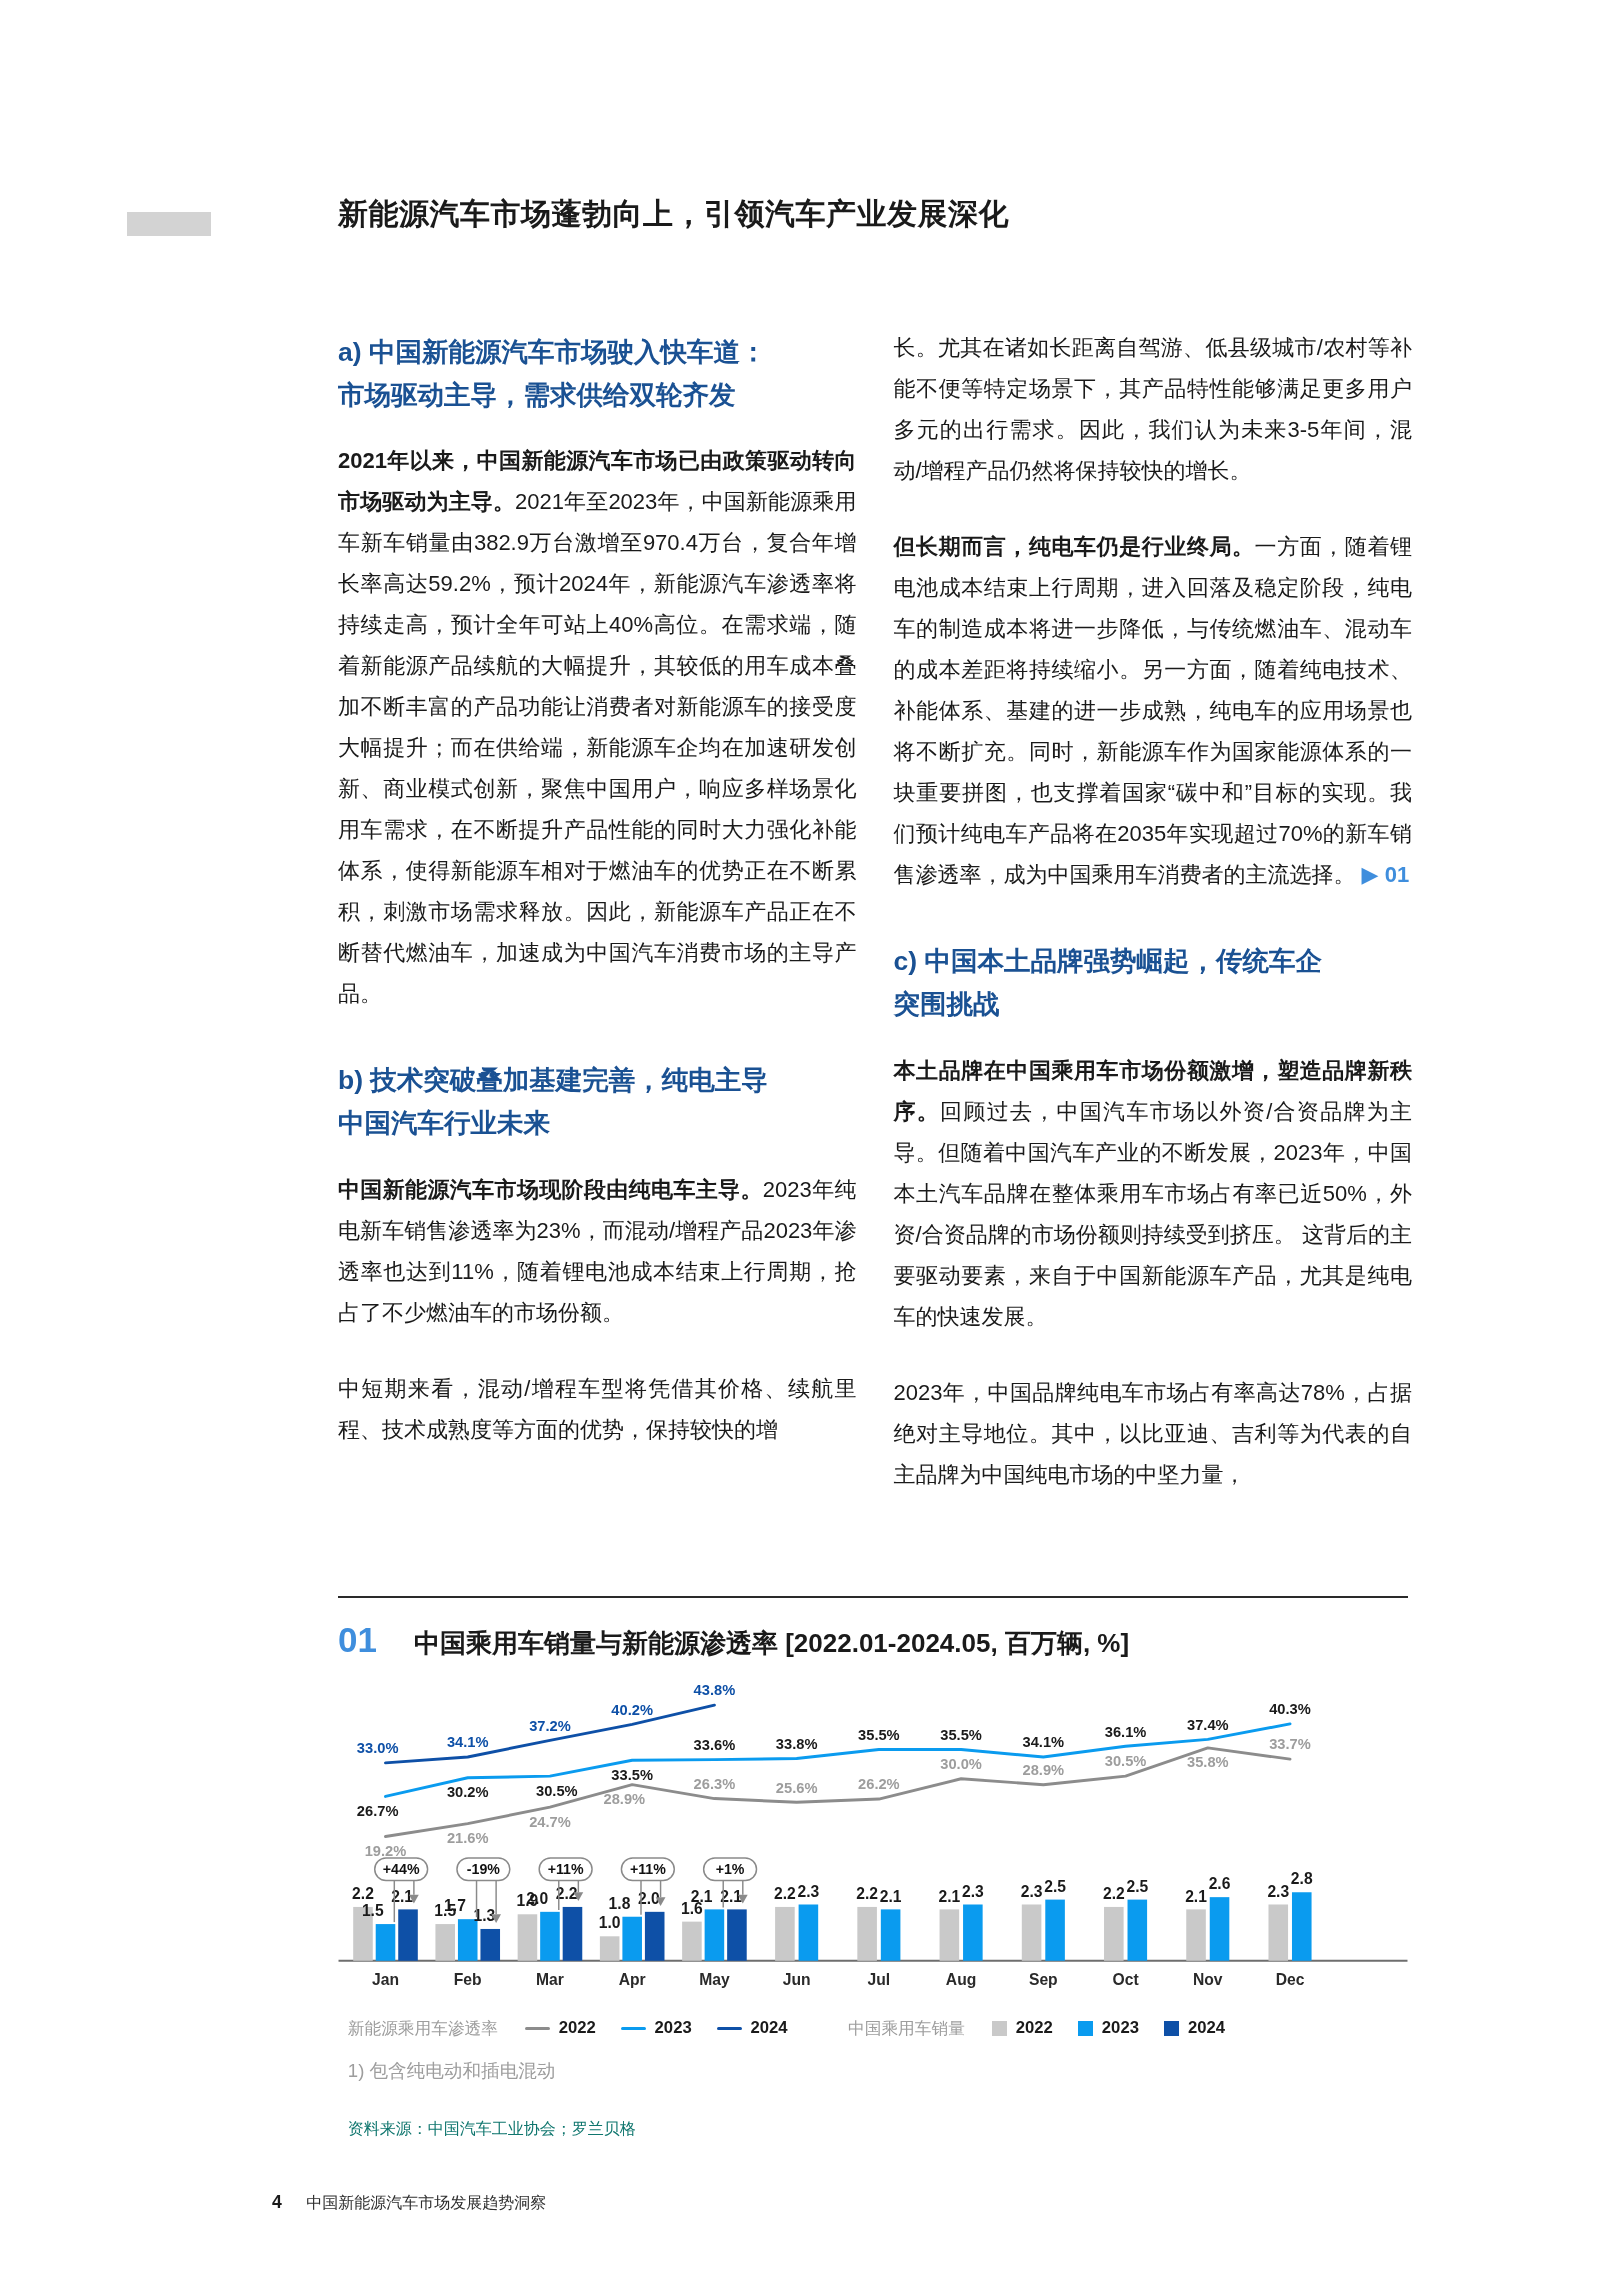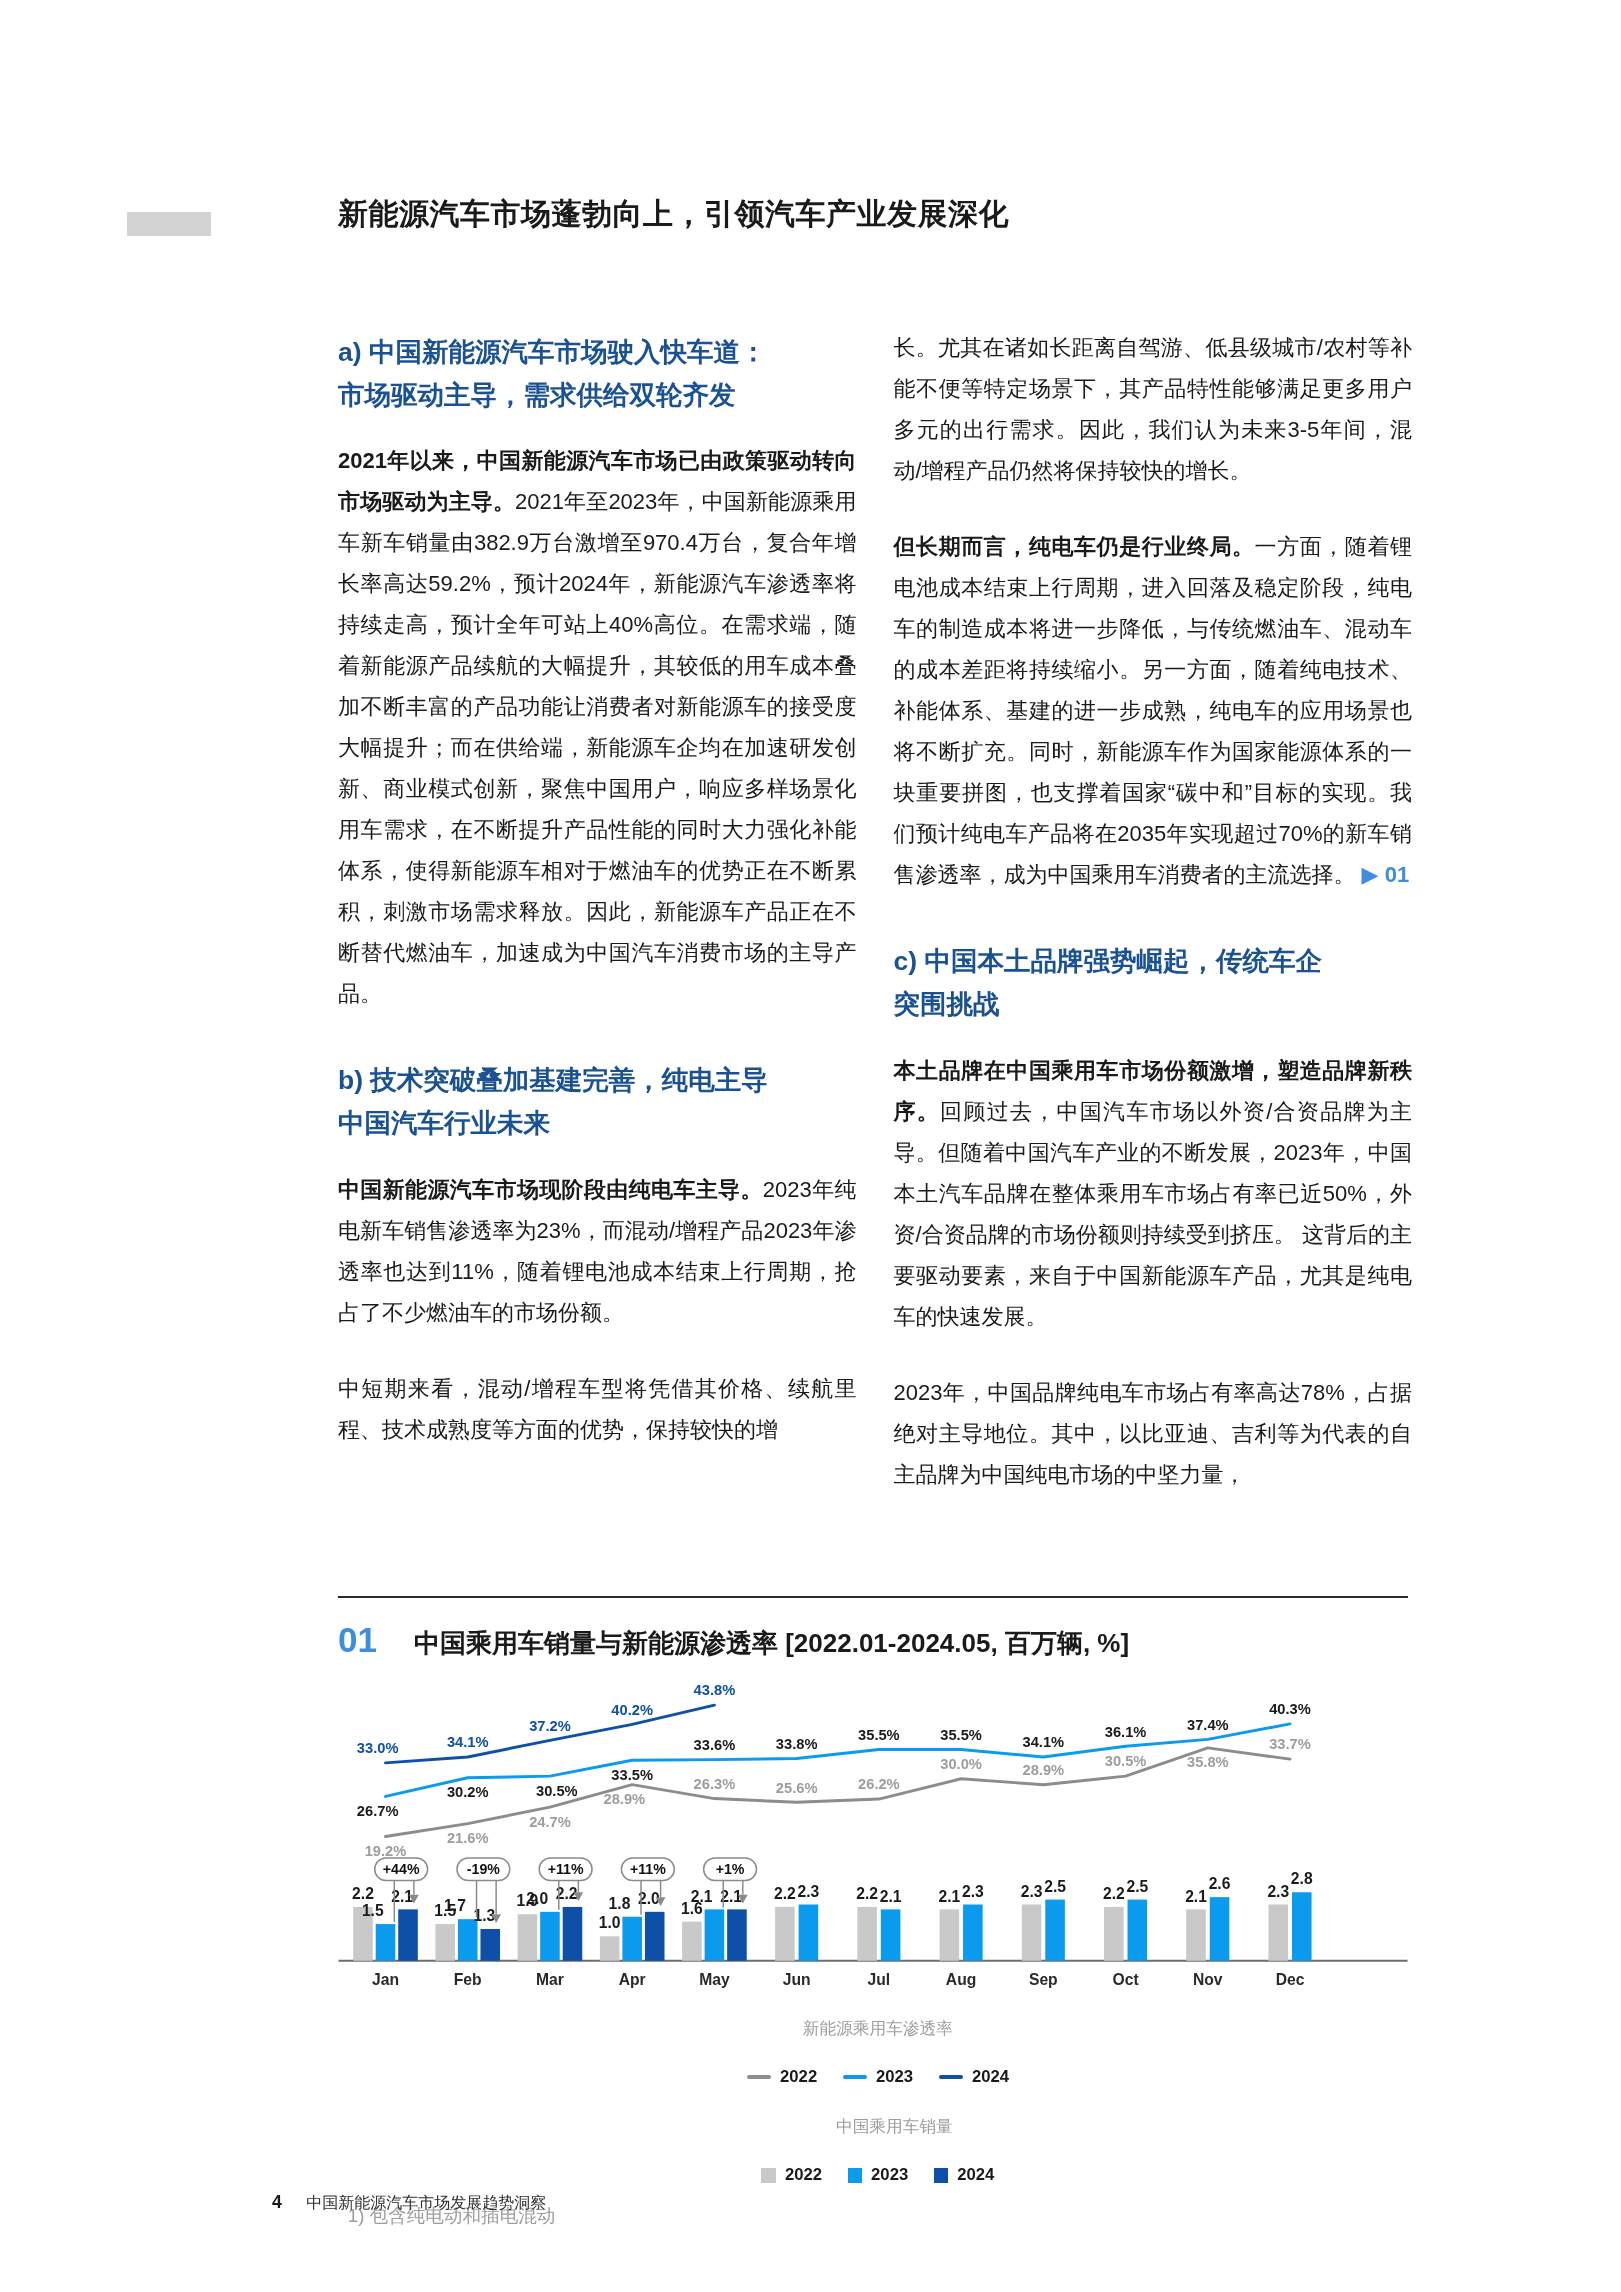--- a/index.html
+++ b/index.html
@@ -30,21 +30,21 @@
   .figure{position:absolute;left:338px;top:1596px;width:1070px;}
   .fig-rule{border:0;border-top:2.9px solid #2A2A2A;margin:0 0 21.6px;}
   .fig-head{display:flex;gap:37px;align-items:baseline;margin:0 0 11.8px;}
   .fig-num{color:var(--blue-fig);font-size:35px;font-weight:700;}
   .fig-title{font-size:26px;font-weight:700;}
   svg.chart{display:block;width:1070px;height:325px;overflow:visible;}
   .bar-label{font-family:"Liberation Sans","DejaVu Sans",sans-serif;font-size:16px;font-weight:700;fill:#1A1A1A;text-anchor:middle;}
   .line-label{font-family:"Liberation Sans","DejaVu Sans",sans-serif;font-size:15px;font-weight:700;text-anchor:middle;}
   .month-label{font-family:"Liberation Sans","DejaVu Sans",sans-serif;font-size:16px;font-weight:700;fill:#2A2A2A;text-anchor:middle;}
   .ann-label{font-family:"Liberation Sans","DejaVu Sans",sans-serif;font-size:14.5px;font-weight:700;fill:#111;text-anchor:middle;}
-  .legend{display:flex;align-items:center;gap:27.4px;margin:19.6px 0 0 9.8px;font-size:16.7px;flex-wrap:nowrap;flex-direction:column;}
+  .legend{display:flex;align-items:center;gap:27.4px;margin:19.6px 0 0 9.8px;font-size:16.7px;flex-wrap:nowrap;}
   .lg-title{color:var(--gray-label);white-space:nowrap;}
   .lg-title.second{margin-left:33px;}
   .lg-item{display:flex;align-items:center;gap:8.8px;font-weight:700;color:#1A1A1A;white-space:nowrap;}
   .lg-line{width:24.5px;height:3.9px;border-radius:2px;display:inline-block;}
   .lg-sq{width:14.7px;height:14.7px;display:inline-block;}
   .fig-note{color:var(--gray-label);font-size:18.6px;margin:17.6px 0 0 9.8px;}
   .fig-src{font-size:16px;margin:35px 0 0 9.8px;color:#0f766e;}
   .footer{position:absolute;left:272px;top:2192px;display:flex;gap:24.5px;align-items:baseline;font-size:16px;color:#2E2E2E;}
   .footer .pnum{font-weight:700;font-size:17.6px;color:#1A1A1A;}
 </style>

